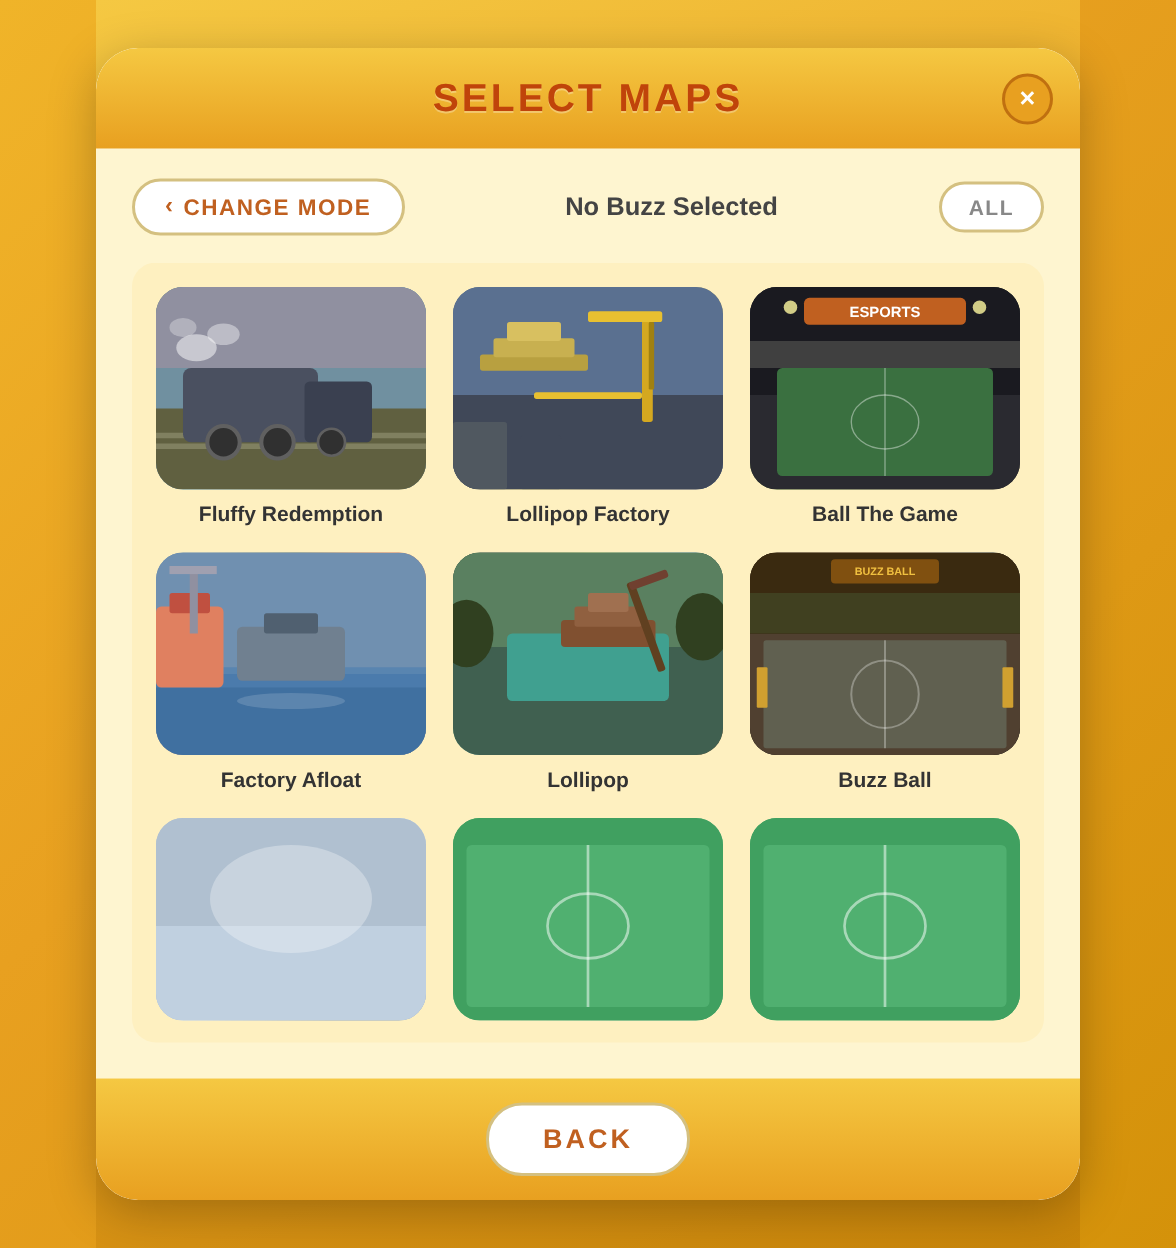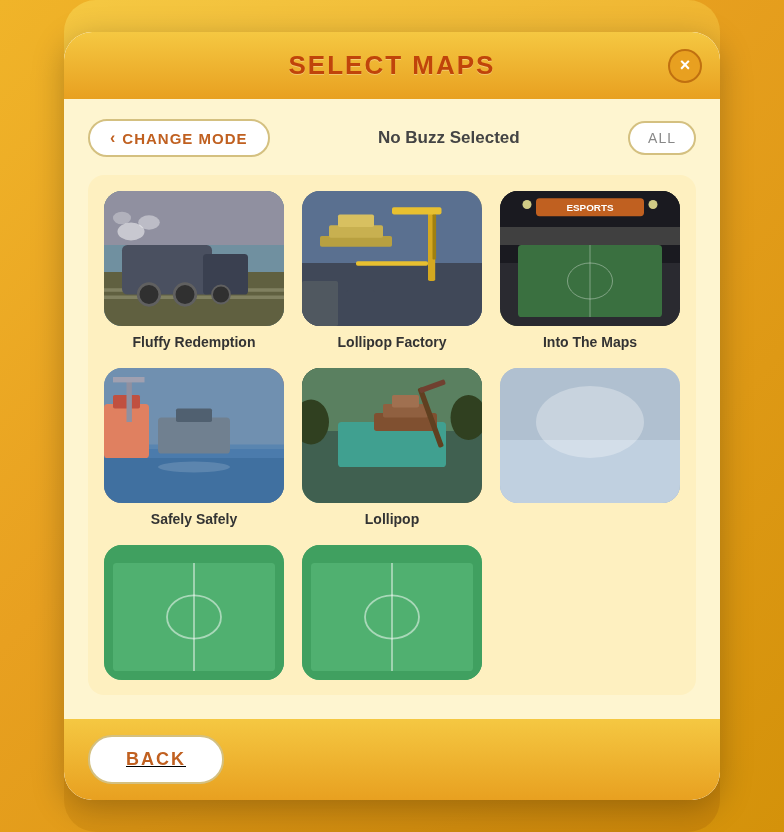--- a/index.html
+++ b/index.html
@@ -16,21 +16,20 @@
     }
 
     .outer-bg {
       width: 656px;
       height: 832px;
       background: linear-gradient(160deg, #f5c842 0%, #e8a020 50%, #c8850a 100%);
       display: flex;
       align-items: center;
       justify-content: center;
       position: relative;
-      border-radius: 32px;
     }
 
     .modal {
       width: 720px;
       background: #fef9e7;
       border-radius: 28px;
       padding: 0;
       position: relative;
       box-shadow: 0 8px 32px rgba(0,0,0,0.25);
       overflow: hidden;
@@ -117,21 +116,21 @@
       display: flex;
       gap: 10px;
     }
 
     .filter-btn {
       background: #fff;
       border: 2.5px solid #d4c080;
       border-radius: 20px;
       padding: 7px 18px;
       font-size: 14px;
-      font-weight: 400;
+      font-weight: 700;
       color: #888;
       cursor: pointer;
       letter-spacing: 1px;
       text-transform: uppercase;
     }
 
     .maps-grid-wrapper {
       background: #fef0c0;
       border-radius: 16px;
       padding: 16px;
@@ -211,23 +210,22 @@
       font-size: 14px;
       font-weight: 700;
       color: #333;
       text-align: center;
     }
 
     .modal-footer {
       background: linear-gradient(180deg, #f5c842 0%, #e8a020 100%);
       padding: 16px 24px;
       display: flex;
-      justify-content: flex-start;
+      justify-content: center;
       border-radius: 0 0 28px 28px;
-      text-decoration: underline;
     }
 
     .back-btn {
       background: #fff;
       border: 2.5px solid #d4c080;
       border-radius: 24px;
       padding: 12px 36px;
       font-size: 18px;
       font-weight: 900;
       color: #c06020;
@@ -337,21 +335,21 @@
       <rect x="20" y="60" width="160" height="80" fill="#3a7040" rx="4"></rect>
       <line x1="100" y1="60" x2="100" y2="140" stroke="rgba(255,255,255,0.4)" stroke-width="1"></line>
       <ellipse cx="100" cy="100" rx="25" ry="20" fill="none" stroke="rgba(255,255,255,0.4)" stroke-width="1"></ellipse>
 
       <rect x="0" y="40" width="200" height="20" fill="#404040"></rect>
 
       <circle cx="30" cy="15" r="5" fill="#fff9a0" opacity="0.8"></circle>
       <circle cx="170" cy="15" r="5" fill="#fff9a0" opacity="0.8"></circle>
     </svg>
   </div>
-              <div class="map-label">Into The Maps</div>
+              <div class="map-label">Ball The Game</div>
             </div>
             <div class="map-item">
               <div class="map-thumb map-safely">
     <svg viewBox="0 0 200 150" xmlns="http://www.w3.org/2000/svg">
 
       <rect width="200" height="150" fill="#7090b0"></rect>
 
       <rect x="0" y="90" width="200" height="60" fill="#4070a0"></rect>
       <rect x="0" y="85" width="200" height="15" fill="#5080b0" opacity="0.7"></rect>
 
@@ -360,21 +358,21 @@
 
       <rect x="60" y="55" width="80" height="40" fill="#708090" rx="4"></rect>
       <rect x="80" y="45" width="40" height="15" fill="#506070" rx="2"></rect>
 
       <rect x="25" y="10" width="6" height="50" fill="#9090a0"></rect>
       <rect x="10" y="10" width="35" height="6" fill="#a0a0b0"></rect>
 
       <ellipse cx="100" cy="110" rx="40" ry="6" fill="rgba(255,255,255,0.15)"></ellipse>
     </svg>
   </div>
-              <div class="map-label">Safely Safely</div>
+              <div class="map-label">Factory Afloat</div>
             </div>
             <div class="map-item">
               <div class="map-thumb map-trebuchet">
     <svg viewBox="0 0 200 150" xmlns="http://www.w3.org/2000/svg">
 
       <rect width="200" height="150" fill="#406050"></rect>
 
       <rect x="0" y="0" width="200" height="70" fill="#5a8060"></rect>
 
       <rect x="40" y="60" width="120" height="50" fill="#40a090" rx="4"></rect>
@@ -384,20 +382,45 @@
       <rect x="100" y="30" width="30" height="14" fill="#a07050" rx="2"></rect>
 
       <rect x="140" y="20" width="6" height="70" fill="#604020" rx="2" transform="rotate(-20, 143, 55)"></rect>
       <rect x="130" y="18" width="30" height="6" fill="#704030" rx="2" transform="rotate(-20, 143, 21)"></rect>
 
       <ellipse cx="10" cy="60" rx="20" ry="25" fill="#304020"></ellipse>
       <ellipse cx="185" cy="55" rx="20" ry="25" fill="#304020"></ellipse>
     </svg>
   </div>
               <div class="map-label">Lollipop</div>
+            </div>
+            <div class="map-item">
+              <div class="map-thumb map-buzzball">
+    <svg viewBox="0 0 200 150" xmlns="http://www.w3.org/2000/svg">
+
+      <rect width="200" height="150" fill="#302010"></rect>
+
+      <rect x="0" y="60" width="200" height="90" fill="#504030"></rect>
+
+      <rect x="10" y="65" width="180" height="80" fill="#606050" rx="2"></rect>
+      <line x1="100" y1="65" x2="100" y2="145" stroke="rgba(255,255,255,0.3)" stroke-width="1.5"></line>
+      <circle cx="100" cy="105" r="25" fill="none" stroke="rgba(255,255,255,0.3)" stroke-width="1.5"></circle>
+
+      <rect x="5" y="85" width="8" height="30" fill="#d0a030" rx="1"></rect>
+      <rect x="187" y="85" width="8" height="30" fill="#d0a030" rx="1"></rect>
+
+      <rect x="0" y="0" width="200" height="60" fill="#3a2a10"></rect>
+
+      <rect x="0" y="30" width="200" height="30" fill="#404020"></rect>
+
+      <rect x="60" y="5" width="80" height="18" fill="#805010" rx="3"></rect>
+      <text x="100" y="17" text-anchor="middle" fill="#f0c040" font-size="8" font-weight="bold">BUZZ BALL</text>
+    </svg>
+  </div>
+              <div class="map-label">Buzz Ball</div>
             </div>
             <div class="map-item">
               <div class="map-thumb map-partial1">
     <svg viewBox="0 0 200 150" xmlns="http://www.w3.org/2000/svg">
       <rect width="200" height="150" fill="#b0c0d0"></rect>
       <rect x="0" y="80" width="200" height="70" fill="#c0d0e0"></rect>
       <ellipse cx="100" cy="60" rx="60" ry="40" fill="rgba(255,255,255,0.3)"></ellipse>
     </svg>
   </div>
             </div>

